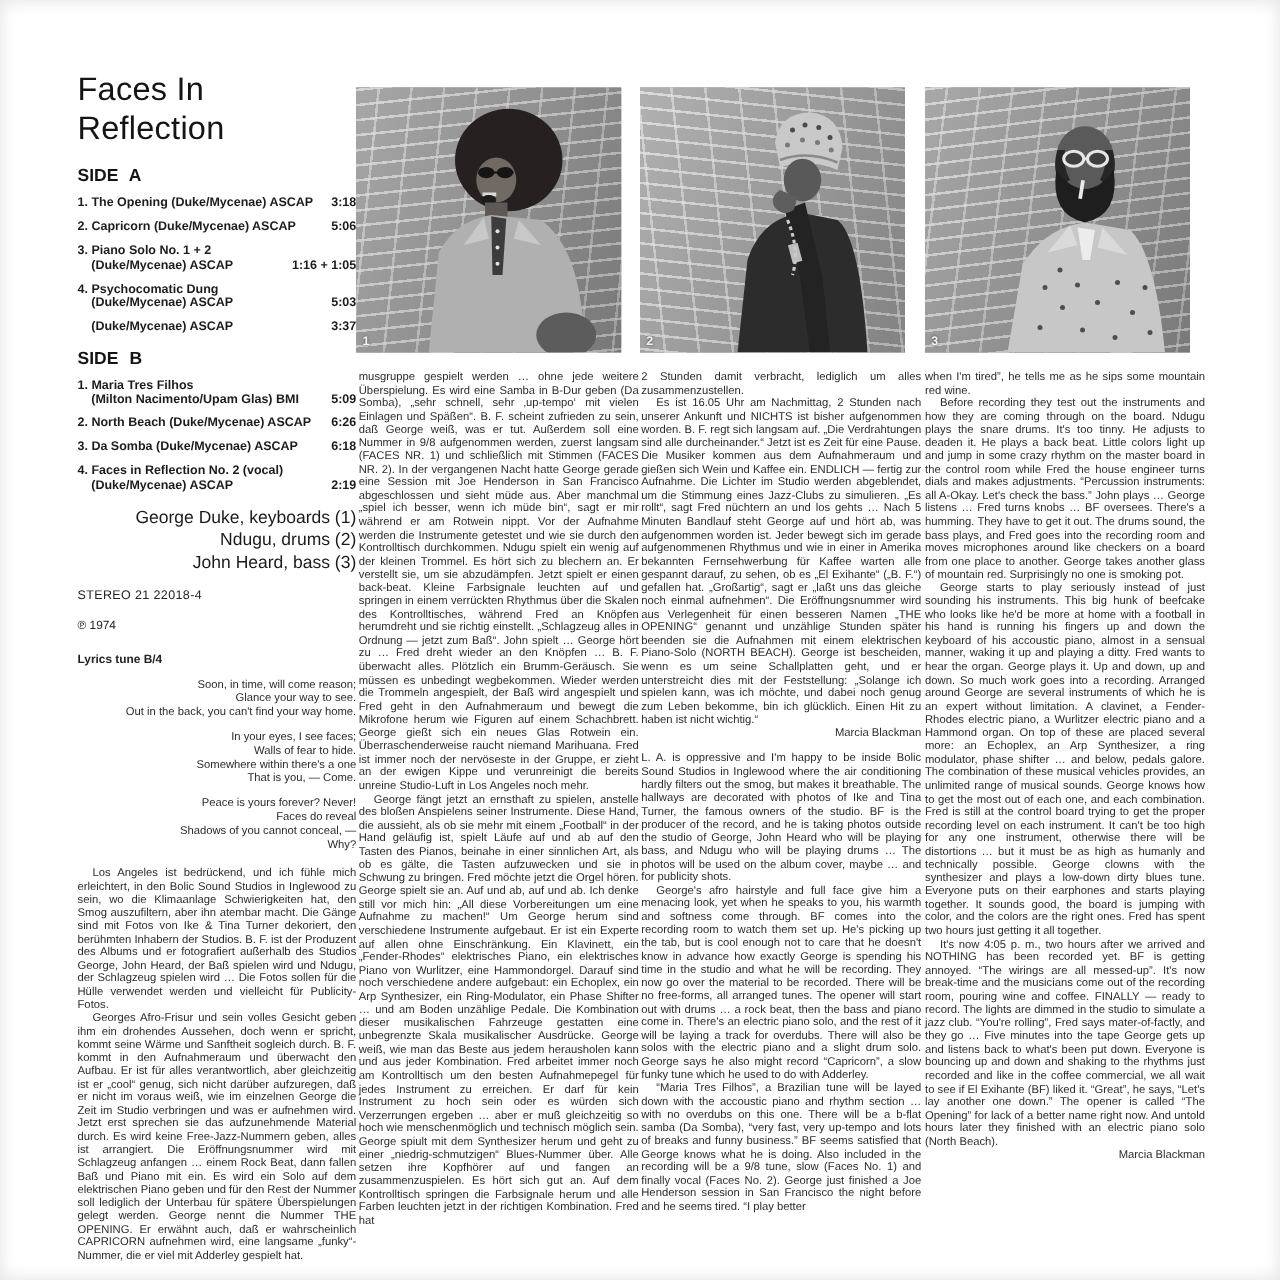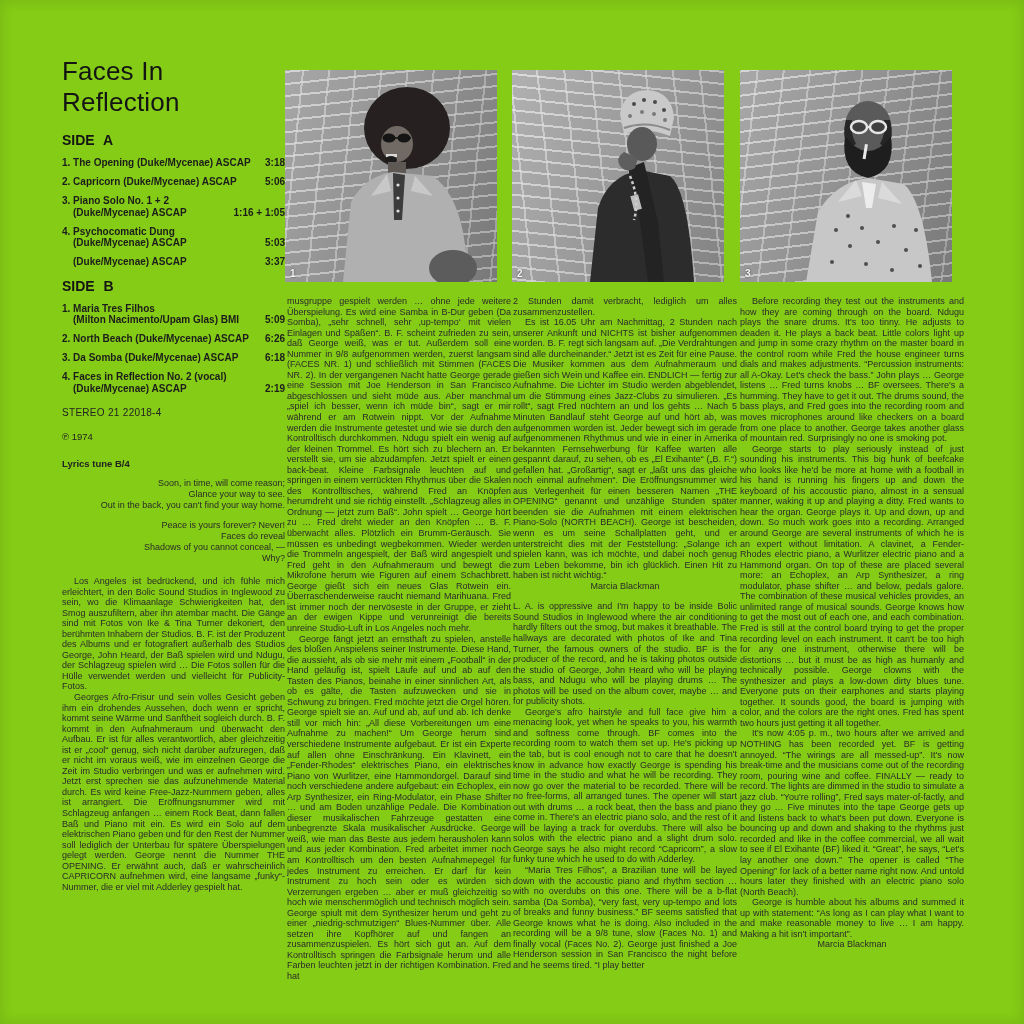--- a/index.html
+++ b/index.html
@@ -5,21 +5,21 @@
   html,body{margin:0;padding:0;}
   body{
     width:1024px;height:1024px;position:relative;
     background:#e9e7e2;
     font-family:"Liberation Sans","DejaVu Sans",sans-serif;
     color:#222;
     -webkit-font-smoothing:antialiased;
   }
   .cover{
     position:absolute;inset:0;
-    background:#84cc16;
+    background:#ffffff;
     box-shadow:inset 0 0 14px rgba(0,0,0,.12);
     overflow:hidden;
   }
 
   
   .left-col{position:absolute;left:62px;top:56px;width:223px;}
   .album-title{
     margin:0 0 14px 0;font-size:26px;font-weight:400;letter-spacing:.2px;color:#141414;
   }
   .side-heading{font-size:14px;font-weight:bold;word-spacing:5px;margin:10px 0 9px;color:#141414;}
@@ -37,21 +37,21 @@
   .col1-body{margin-top:12px;}
 
   
   .body-col{position:absolute;top:296px;width:224px;}
   .c2{left:287px;}
   .c3{left:513px;}
   .c4{left:740px;}
   .bp{margin:0;font-size:9px;line-height:10.55px;text-align:justify;color:#2b2b2b;}
   .bp[data-v="ind"]{text-indent:12px;}
   .bp[data-v="gap"]{margin-top:10px;}
-  .bp[data-v="sig"]{text-align:center;}
+  .bp[data-v="sig"]{text-align:right;}
 
   
   .photo{position:absolute;top:70px;width:212px;height:212px;overflow:hidden;background:#969696;}
   .photo-1{left:285px;}
   .photo-2{left:512px;}
   .photo-3{left:740px;}
   .brick{position:absolute;inset:-30px;}
   .photo-1 .brick{background:
       repeating-linear-gradient(96deg,rgba(225,225,225,0) 0 24px,rgba(222,222,222,.55) 24px 26px),
       repeating-linear-gradient(174deg,#8f8f8f 0 10px,#c9c9c9 10px 12px);}
@@ -145,31 +145,43 @@
 
         <div class="track">
           <div class="t-lines">
             <div class="t1">4. Faces in Reflection No. 2 (vocal)</div>
             <div class="t2">(Duke/Mycenae) ASCAP</div>
           </div>
           <div class="t-time">2:19</div>
         </div>
       </div>
 
+    <div class="musicians">
+
+        <div class="mus">George Duke, keyboards (1)</div>
+
+        <div class="mus">Ndugu, drums (2)</div>
+
+        <div class="mus">John Heard, bass (3)</div>
+      </div>
 
     <div class="cat">STEREO  21 22018-4</div>
     <div class="pyear">℗  1974</div>
     <div class="lyr-h">Lyrics tune B/4</div>
 
     <div>
 
         <p class="stanza">Soon, in time, will come reason;
 Glance your way to see.
 Out in the back, you can't find your way home.</p>
 
+        <p class="stanza">In your eyes, I see faces;
+Walls of fear to hide.
+Somewhere within there's a one
+That is you, — Come.</p>
 
         <p class="stanza">Peace is yours forever? Never!
 Faces do reveal
 Shadows of you cannot conceal, —
 Why?</p>
       </div>
 
     <div class="col1-body">
 
         <p class="bp" data-v="ind">Los Angeles ist bedrückend, und ich fühle mich erleichtert, in den Bolic Sound Studios in Inglewood zu sein, wo die Klimaanlage Schwierigkeiten hat, den Smog auszufiltern, aber ihn atembar macht. Die Gänge sind mit Fotos von Ike &amp; Tina Turner dekoriert, den berühmten Inhabern der Studios. B. F. ist der Produzent des Albums und er fotografiert außerhalb des Studios George, John Heard, der Baß spielen wird und Ndugu, der Schlagzeug spielen wird … Die Fotos sollen für die Hülle verwendet werden und vielleicht für Publicity-Fotos.</p>
@@ -280,25 +292,25 @@
 
       <p class="bp" data-v="gap">L. A. is oppressive and I'm happy to be inside Bolic Sound Studios in Inglewood where the air conditioning hardly filters out the smog, but makes it breathable. The hallways are decorated with photos of Ike and Tina Turner, the famous owners of the studio. BF is the producer of the record, and he is taking photos outside the studio of George, John Heard who will be playing bass, and Ndugu who will be playing drums … The photos will be used on the album cover, maybe … and for publicity shots.</p>
 
       <p class="bp" data-v="ind">George's afro hairstyle and full face give him a menacing look, yet when he speaks to you, his warmth and softness come through. BF comes into the recording room to watch them set up. He's picking up the tab, but is cool enough not to care that he doesn't know in advance how exactly George is spending his time in the studio and what he will be recording. They now go over the material to be recorded. There will be no free-forms, all arranged tunes. The opener will start out with drums … a rock beat, then the bass and piano come in. There's an electric piano solo, and the rest of it will be laying a track for overdubs. There will also be solos with the electric piano and a slight drum solo. George says he also might record “Capricorn”, a slow funky tune which he used to do with Adderley.</p>
 
       <p class="bp" data-v="ind">“Maria Tres Filhos”, a Brazilian tune will be layed down with the accoustic piano and rhythm section … with no overdubs on this one. There will be a b-flat samba (Da Somba), “very fast, very up-tempo and lots of breaks and funny business.” BF seems satisfied that George knows what he is doing. Also included in the recording will be a 9/8 tune, slow (Faces No. 1) and finally vocal (Faces No. 2). George just finished a Joe Henderson session in San Francisco the night before and he seems tired. “I play better</p>
     </div>
 
   <div class="body-col c4">
 
+      <p class="bp" data-v="">when I'm tired”, he tells me as he sips some mountain red wine.</p>
 
       <p class="bp" data-v="ind">Before recording they test out the instruments and how they are coming through on the board. Ndugu plays the snare drums. It's too tinny. He adjusts to deaden it. He plays a back beat. Little colors light up and jump in some crazy rhythm on the master board in the control room while Fred the house engineer turns dials and makes adjustments. “Percussion instruments: all A-Okay. Let's check the bass.” John plays … George listens … Fred turns knobs … BF oversees. There's a humming. They have to get it out. The drums sound, the bass plays, and Fred goes into the recording room and moves microphones around like checkers on a board from one place to another. George takes another glass of mountain red. Surprisingly no one is smoking pot.</p>
 
       <p class="bp" data-v="ind">George starts to play seriously instead of just sounding his instruments. This big hunk of beefcake who looks like he'd be more at home with a football in his hand is running his fingers up and down the keyboard of his accoustic piano, almost in a sensual manner, waking it up and playing a ditty. Fred wants to hear the organ. George plays it. Up and down, up and down. So much work goes into a recording. Arranged around George are several instruments of which he is an expert without limitation. A clavinet, a Fender-Rhodes electric piano, a Wurlitzer electric piano and a Hammond organ. On top of these are placed several more: an Echoplex, an Arp Synthesizer, a ring modulator, phase shifter … and below, pedals galore. The combination of these musical vehicles provides, an unlimited range of musical sounds. George knows how to get the most out of each one, and each combination. Fred is still at the control board trying to get the proper recording level on each instrument. It can't be too high for any one instrument, otherwise there will be distortions … but it must be as high as humanly and technically possible. George clowns with the synthesizer and plays a low-down dirty blues tune. Everyone puts on their earphones and starts playing together. It sounds good, the board is jumping with color, and the colors are the right ones. Fred has spent two hours just getting it all together.</p>
 
       <p class="bp" data-v="ind">It's now 4:05 p. m., two hours after we arrived and NOTHING has been recorded yet. BF is getting annoyed. “The wirings are all messed-up”. It's now break-time and the musicians come out of the recording room, pouring wine and coffee. FINALLY — ready to record. The lights are dimmed in the studio to simulate a jazz club. “You're rolling”, Fred says mater-of-factly, and they go … Five minutes into the tape George gets up and listens back to what's been put down. Everyone is bouncing up and down and shaking to the rhythms just recorded and like in the coffee commercial, we all wait to see if El Exihante (BF) liked it. “Great”, he says, “Let's lay another one down.” The opener is called “The Opening” for lack of a better name right now. And untold hours later they finished with an electric piano solo (North Beach).</p>
 
-      <p class="bp" data-v="ind">George is humble about his albums and summed it up with statement: “As long as I can play what I want to and make reasonable money to live … I am happy. Making a hit isn't important”.</p>
 
       <p class="bp" data-v="sig">Marcia Blackman</p>
     </div>
 
 </div>
 
 </body></html>

